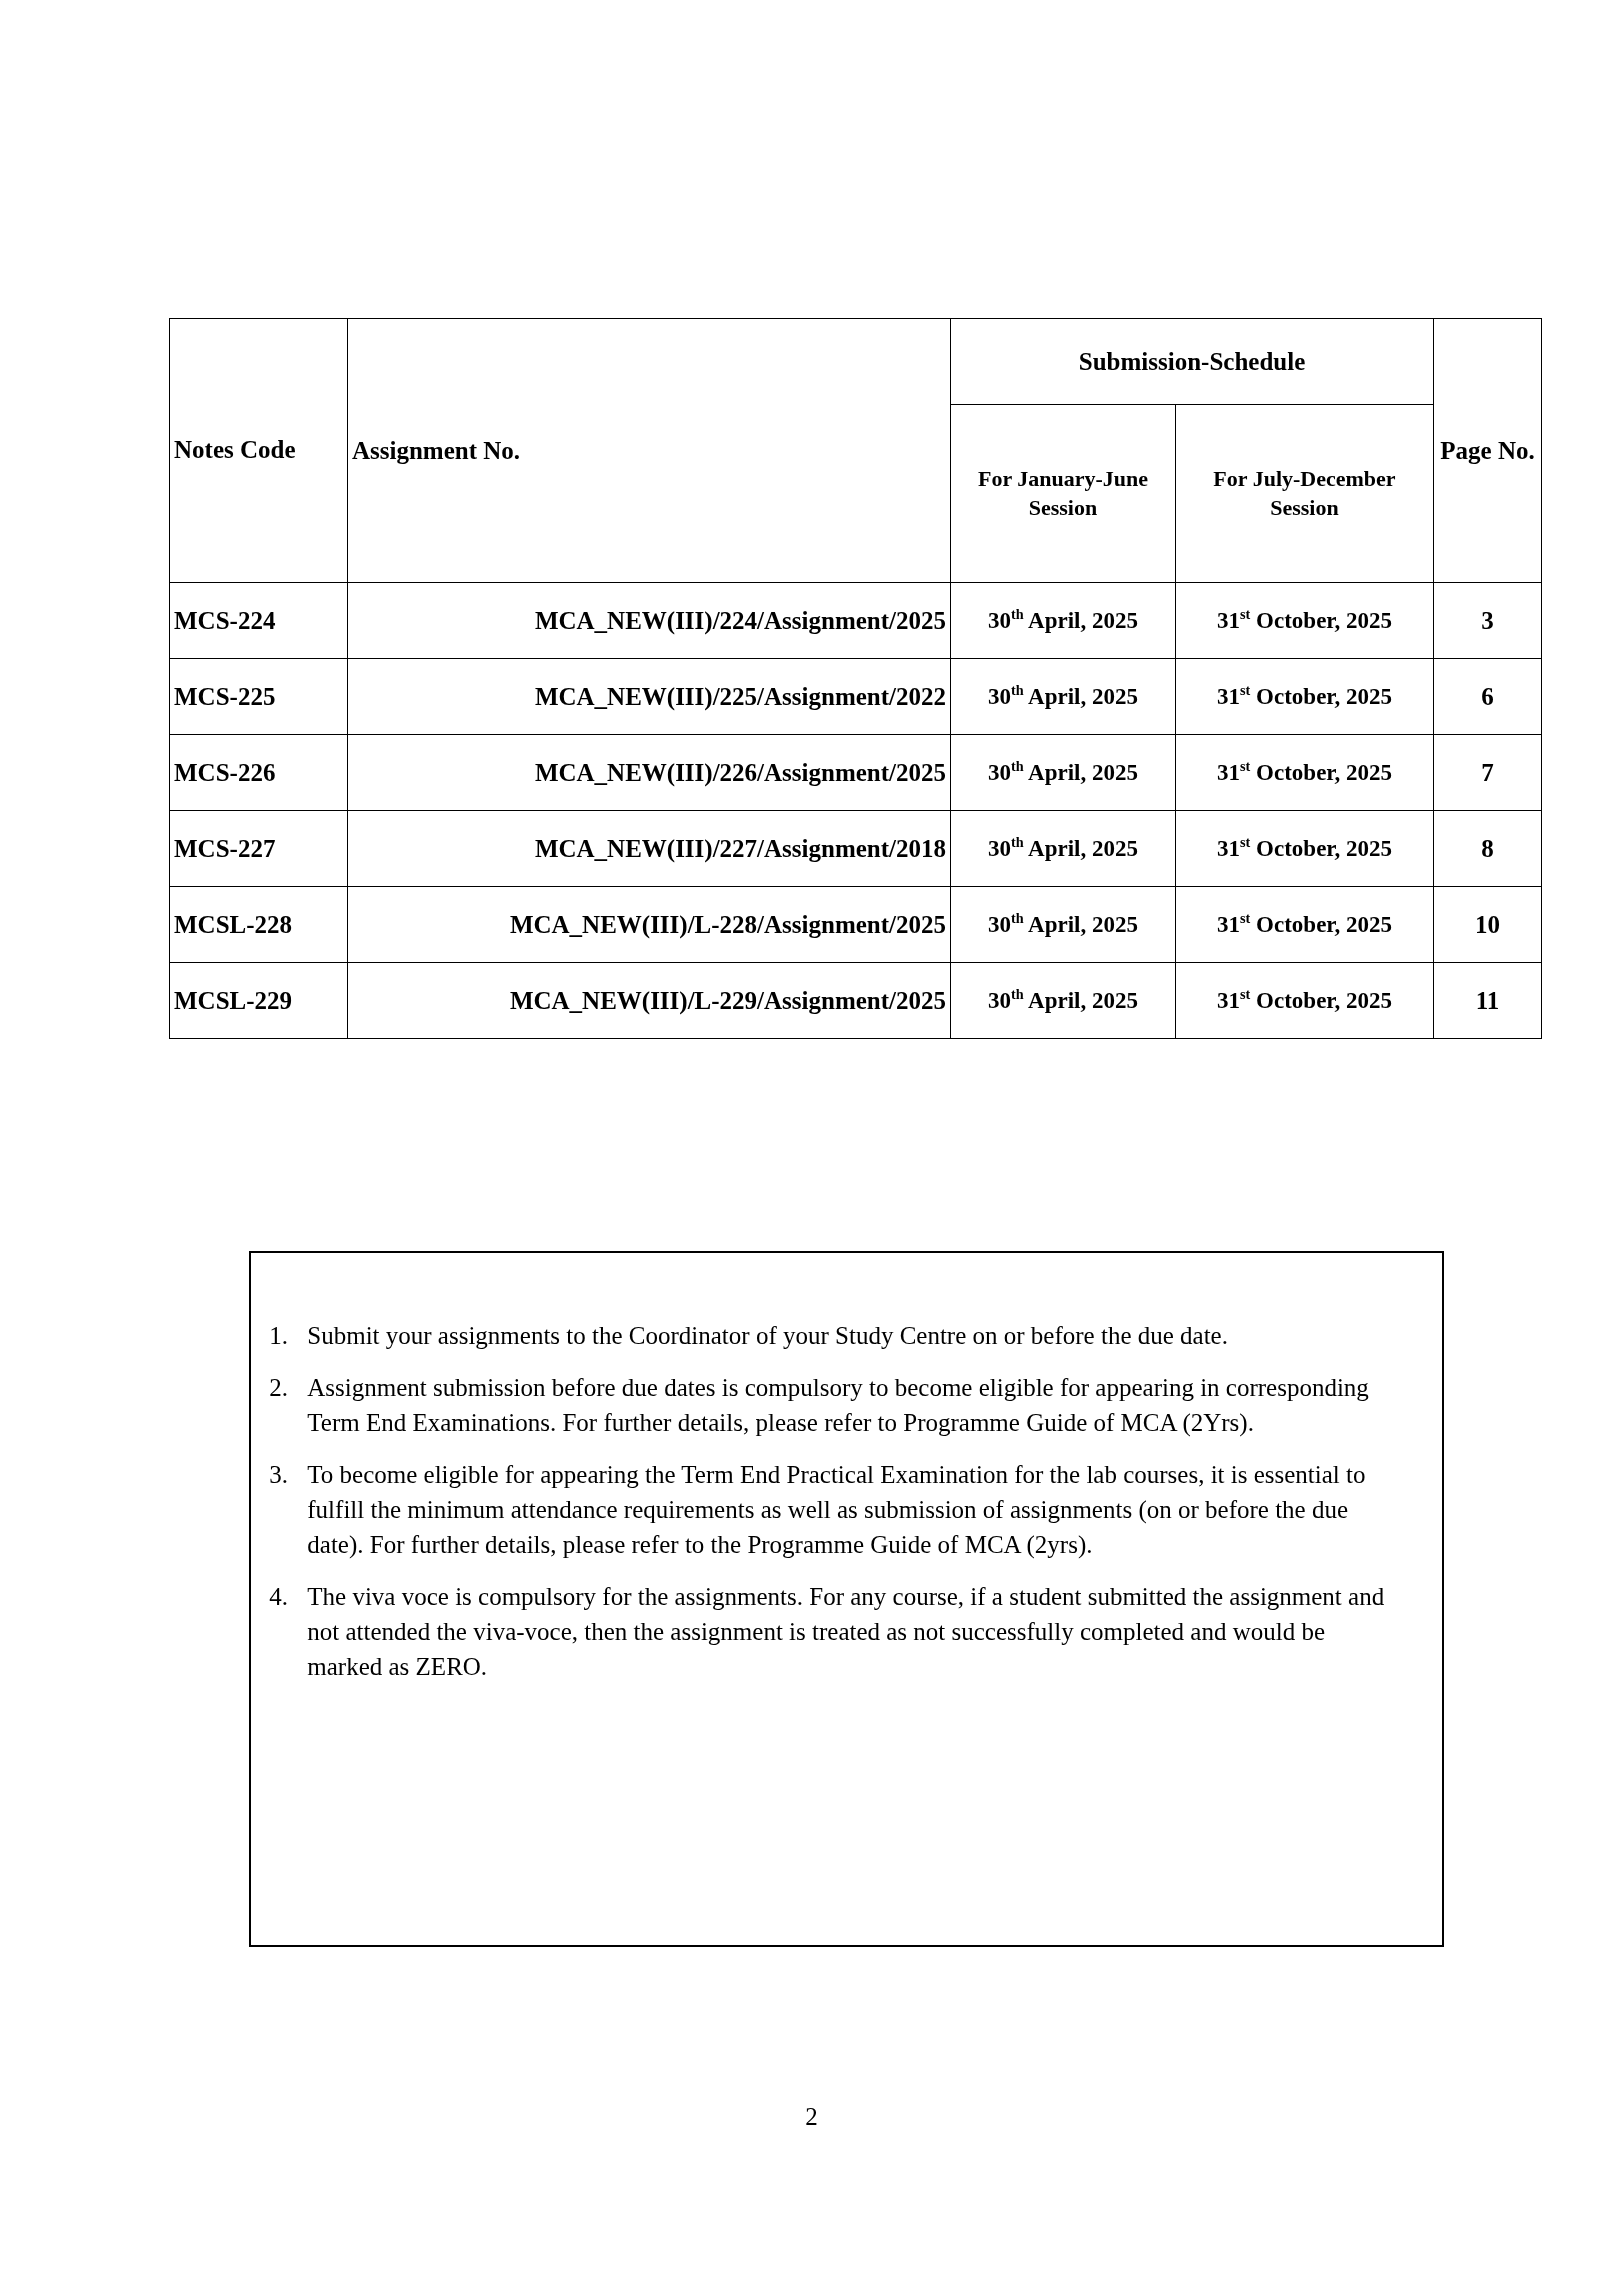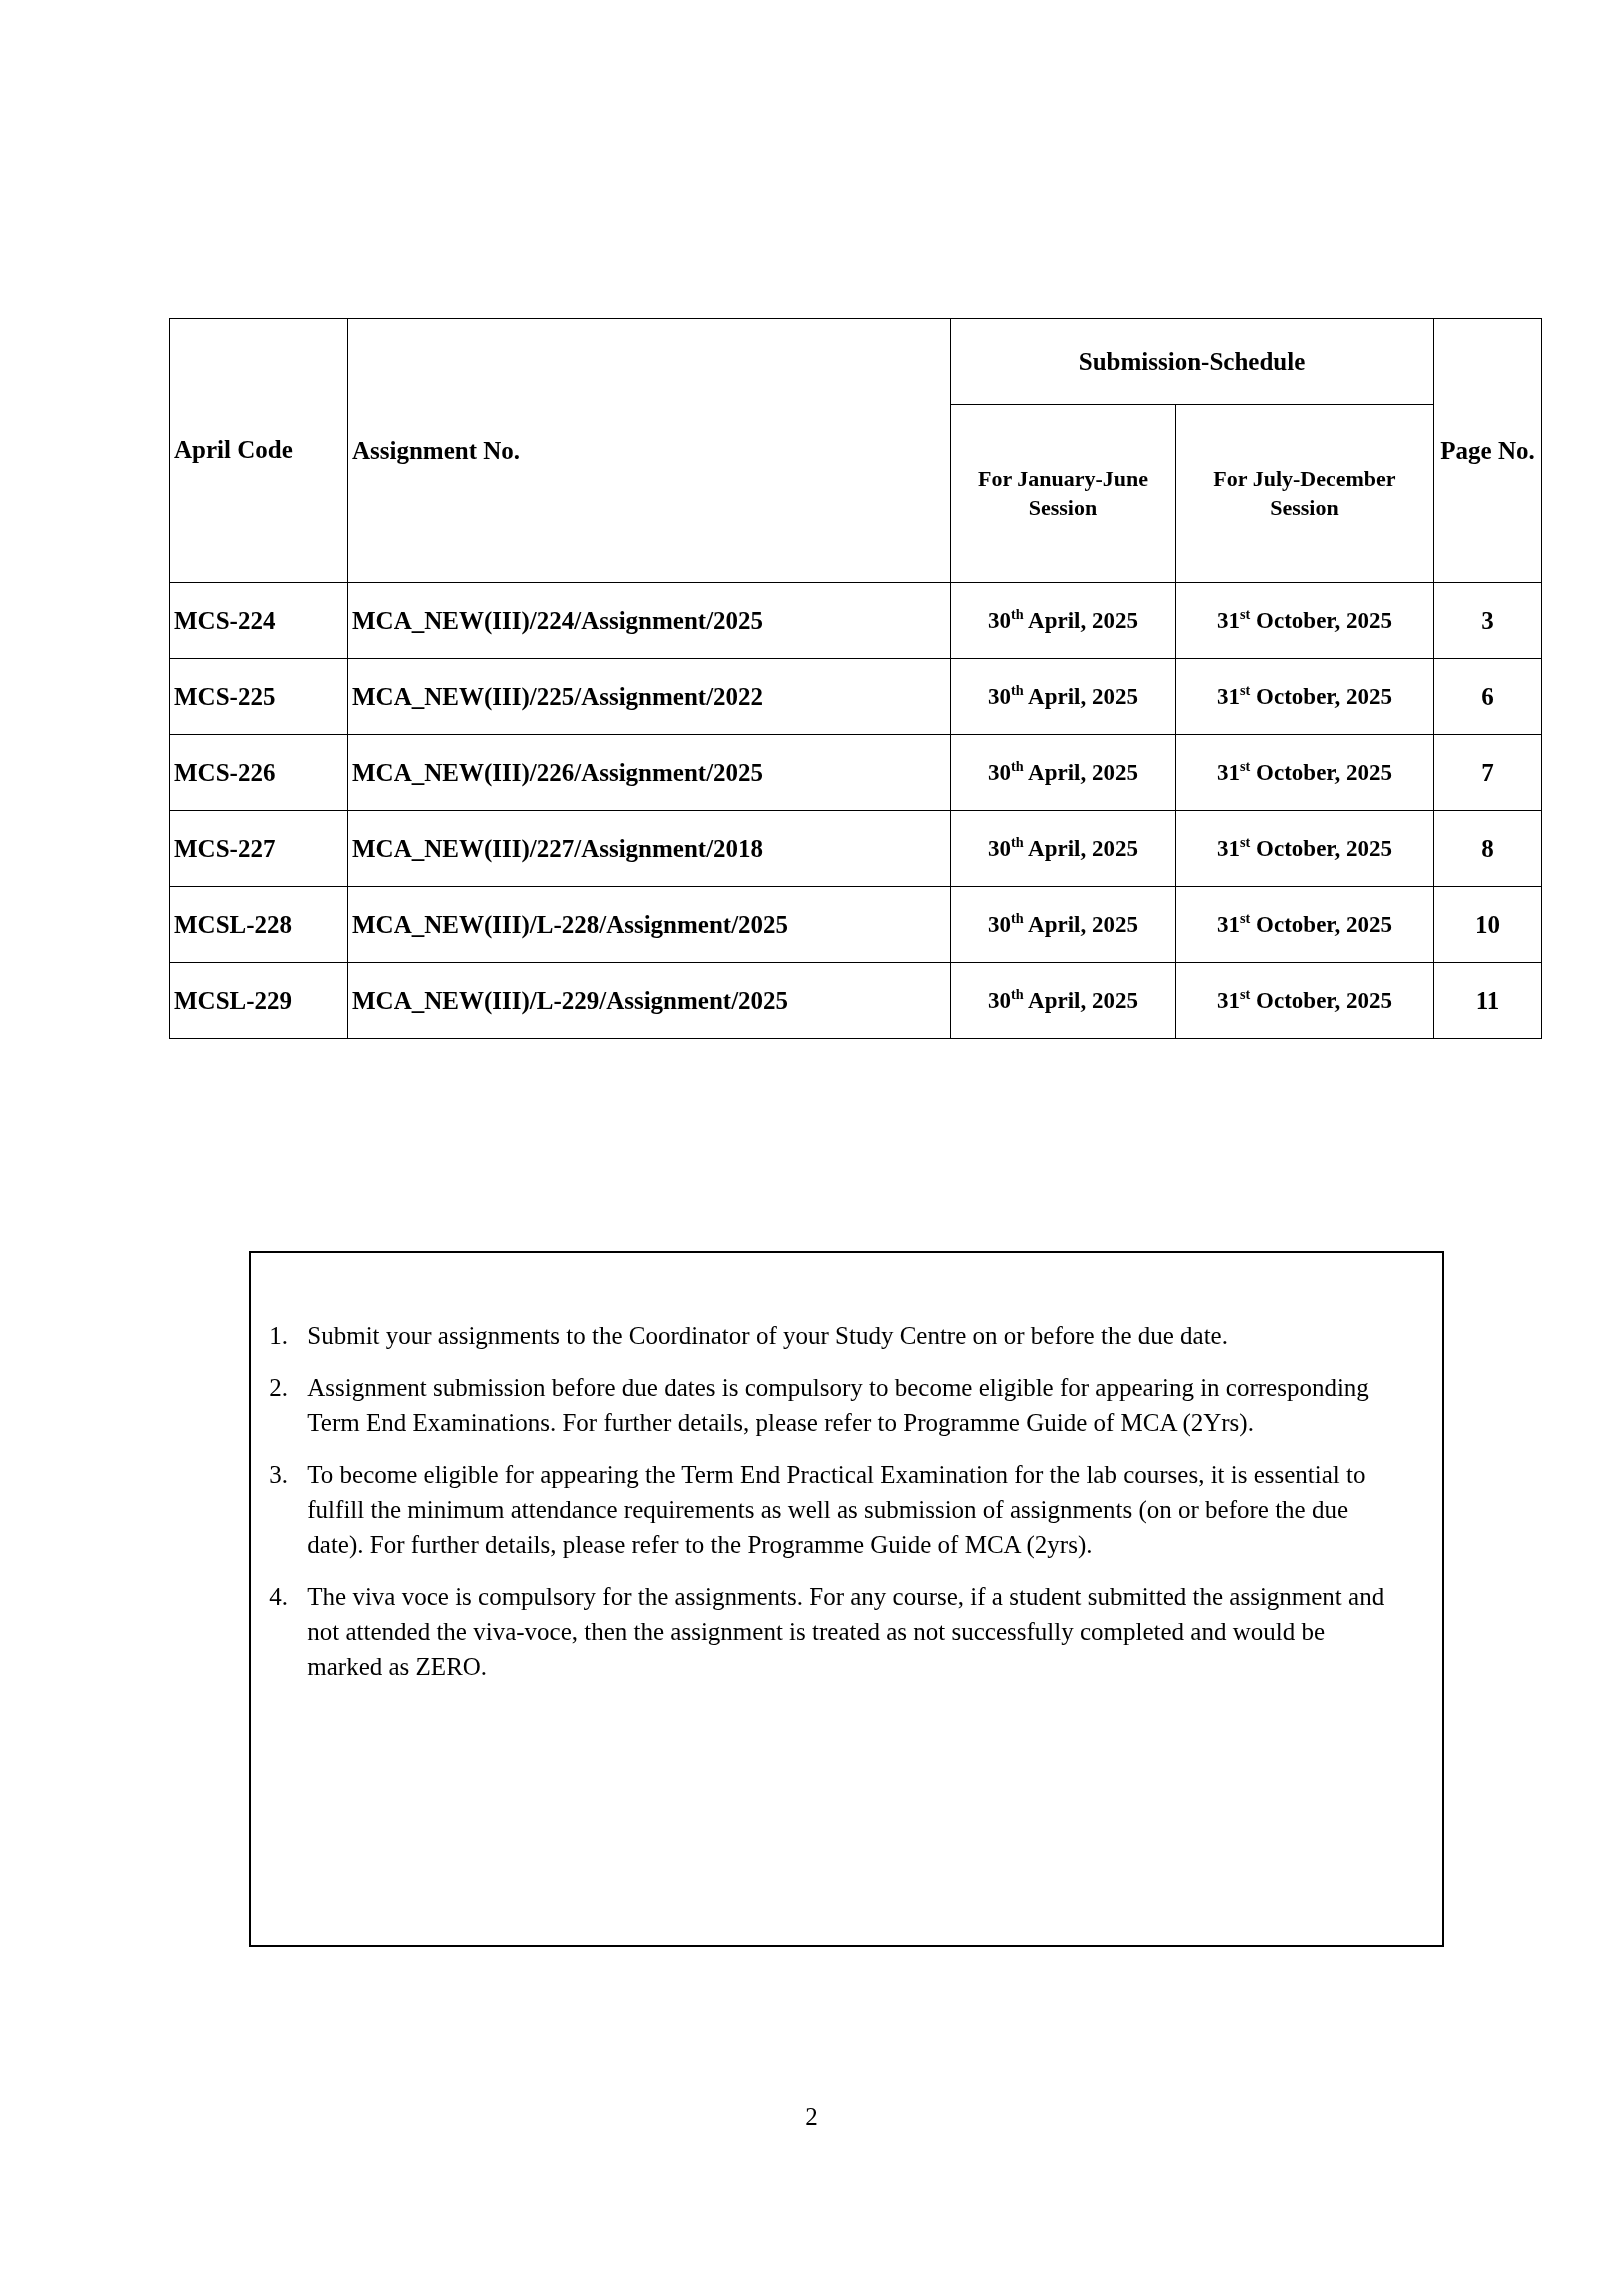--- a/index.html
+++ b/index.html
@@ -96,21 +96,21 @@
 
   .contents-table tbody td {
     height: 76px;
     box-sizing: border-box;
   }
   .td-code {
     text-align: left;
     padding-left: 10.5px;
   }
   .td-assign {
-    text-align: left;
+    text-align: right;
   }
   .td-date {
     text-align: center;
     font-size: 23px;
   }
   .td-page {
     text-align: center;
   }
   sup {
     font-size: 0.62em;
@@ -179,21 +179,21 @@
   <table class="contents-table">
     <colgroup>
       <col class="col-code">
       <col class="col-assign">
       <col class="col-jan">
       <col class="col-jul">
       <col class="col-page">
     </colgroup>
     <thead>
       <tr>
-        <th class="hd-cell hd-code" rowspan="2">April Code</th>
+        <th class="hd-cell hd-code" rowspan="2">Notes Code</th>
         <th class="hd-cell hd-assign" rowspan="2">Assignment No.</th>
         <th class="hd-sub-top" colspan="2">Submission-Schedule</th>
         <th class="hd-cell hd-page" rowspan="2">Page No.</th>
       </tr>
       <tr>
         <th class="hd-sub-bottom">For January-June Session</th>
         <th class="hd-sub-bottom">For July-December Session</th>
       </tr>
     </thead>
     <tbody id="contents-table-body">

